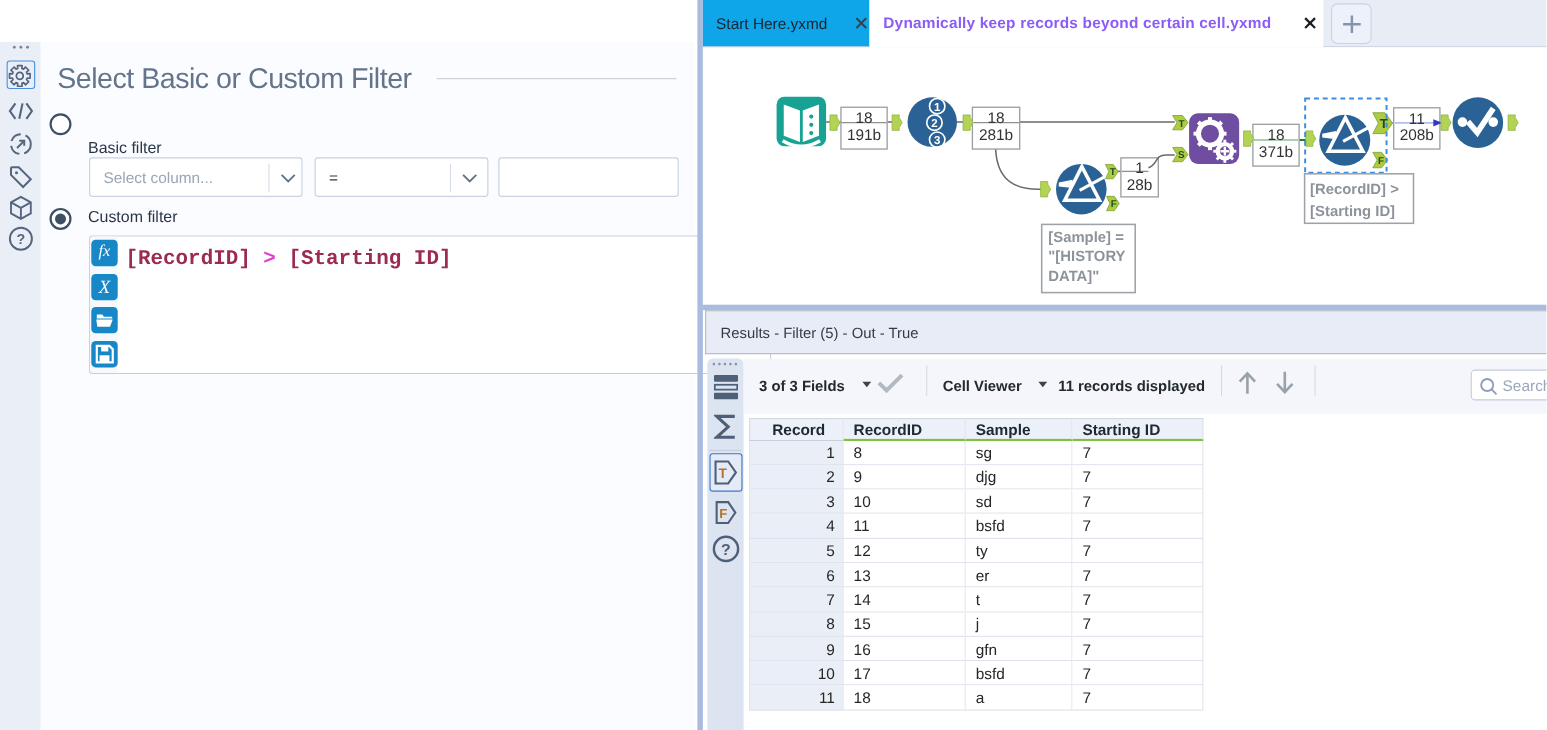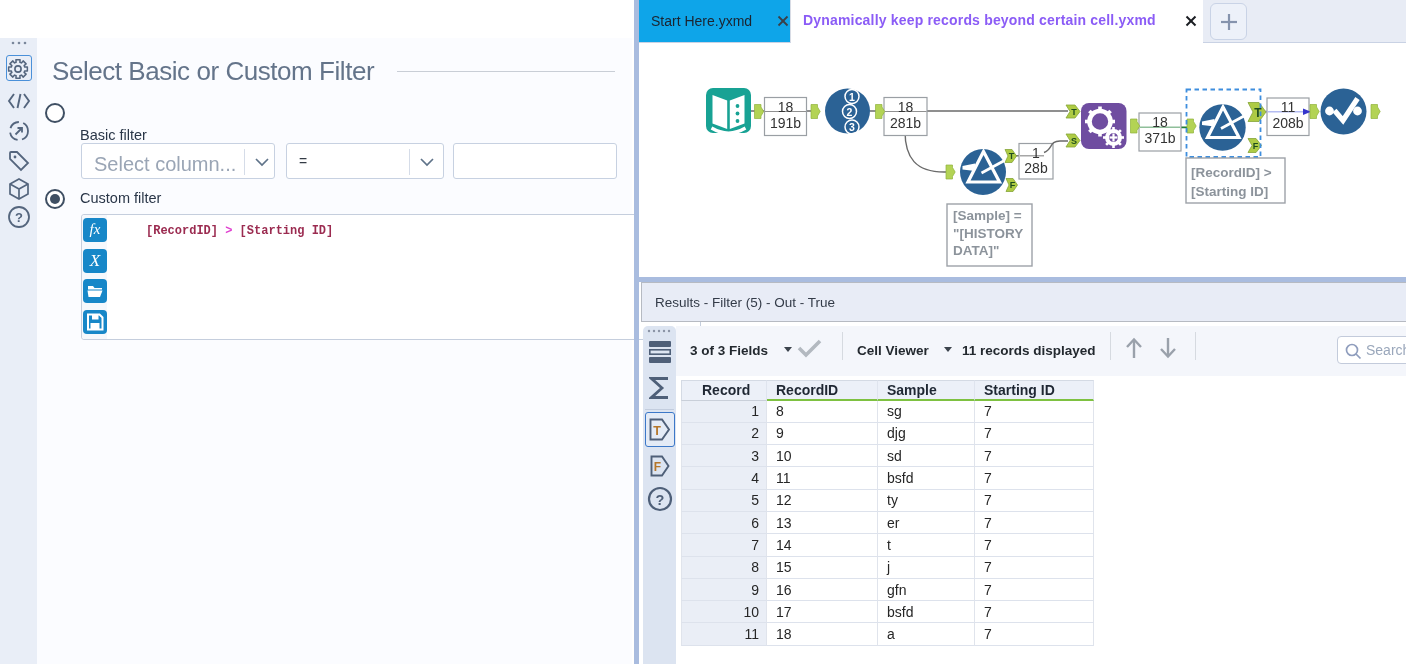--- a/index.html
+++ b/index.html
@@ -14,31 +14,31 @@
 #cfg-side { left:0; top:38px; width:37px; height:626px; background:#e9eef7; }
 #cfg-content { left:37px; top:38px; width:595px; height:626px; background:#fbfcff; }
 #vband { left:634px; top:0; width:5px; height:664px; background:#a9bcdf; }
 .hd { position:absolute; left:15px; top:18px; font-size:26px; color:#64748a; letter-spacing:-0.45px;}
 .rule { position:absolute; left:360px; top:33px; width:218px; height:1px; background:#c9ced6; }
 .radio { position:absolute; width:20px; height:20px; border:2px solid #3f4f63; border-radius:50%; background:#fff; }
 .radio.sel::after { content:""; position:absolute; left:3px; top:3px; width:10px; height:10px;
   border-radius:50%; background:#3f4f63; }
 .rlabel { position:absolute; font-size:14.5px; color:#2a3648; }
 .dd { position:absolute; height:36px; background:#fff; border:1px solid #c7d1e1; border-radius:3px; }
-.dd .ph { position:absolute; left:12px; top:9px; font-size:20px; color:#9aa5b5; }
+.dd .ph { position:absolute; left:12px; top:9px; font-size:14px; color:#9aa5b5; }
 .dd .vv { position:absolute; left:12px; top:9px; font-size:14px; color:#333b45; }
 .dd .sep { position:absolute; top:5px; width:1px; height:26px; background:#d5dce8; }
 .dd svg { position:absolute; top:14px; }
 #expr { left:44px; top:176px; width:620px; height:126px; background:#fff;
   border:1px solid #c5cedd; border-radius:3px; }
 #expr .gut { position:absolute; left:0; top:0; width:25px; height:124px; background:#f5f8fc; border-radius:3px 0 0 3px;}
 .eicon { position:absolute; left:1px; width:24px; height:24px; background:#1787c8; border-radius:4px;
   color:#fff; text-align:center; }
 #exprtext { position:absolute; left:32px; top:9px; font-family:"Liberation Mono", monospace;
-  font-size:12px; font-weight:bold; color:#9b2b50; white-space:pre;margin-left:32px; }
+  font-size:19px; font-weight:bold; color:#9b2b50; white-space:pre; }
 #exprtext .op { color:#e03fd0; }
 .sicon { position:absolute; left:7px; }
 
 #tabstrip { left:639px; top:0; width:767px; height:43px; background:#e8ecf5; border-bottom:1px solid #c9d2e4; }
 #tab1 { left:639px; top:0; width:152px; height:43px; background:#0ea5e9;
   border-right:1px solid #d8dce5; border-bottom:1px solid #c9d2e4; }
 #tab1 .t { position:absolute; left:12px; top:13px; font-size:14px; color:#1c2430; }
 #tab2 { left:791px; top:0; width:412px; height:43px; background:#ffffff; }
 #tab2 .t { position:absolute; left:12px; top:12px; font-size:14px; font-weight:600; color:#8b5cf6; letter-spacing:0.18px; }
 #plusbox { left:1210px; top:3px; width:37px; height:37px; border:1px solid #c9d3e6;

